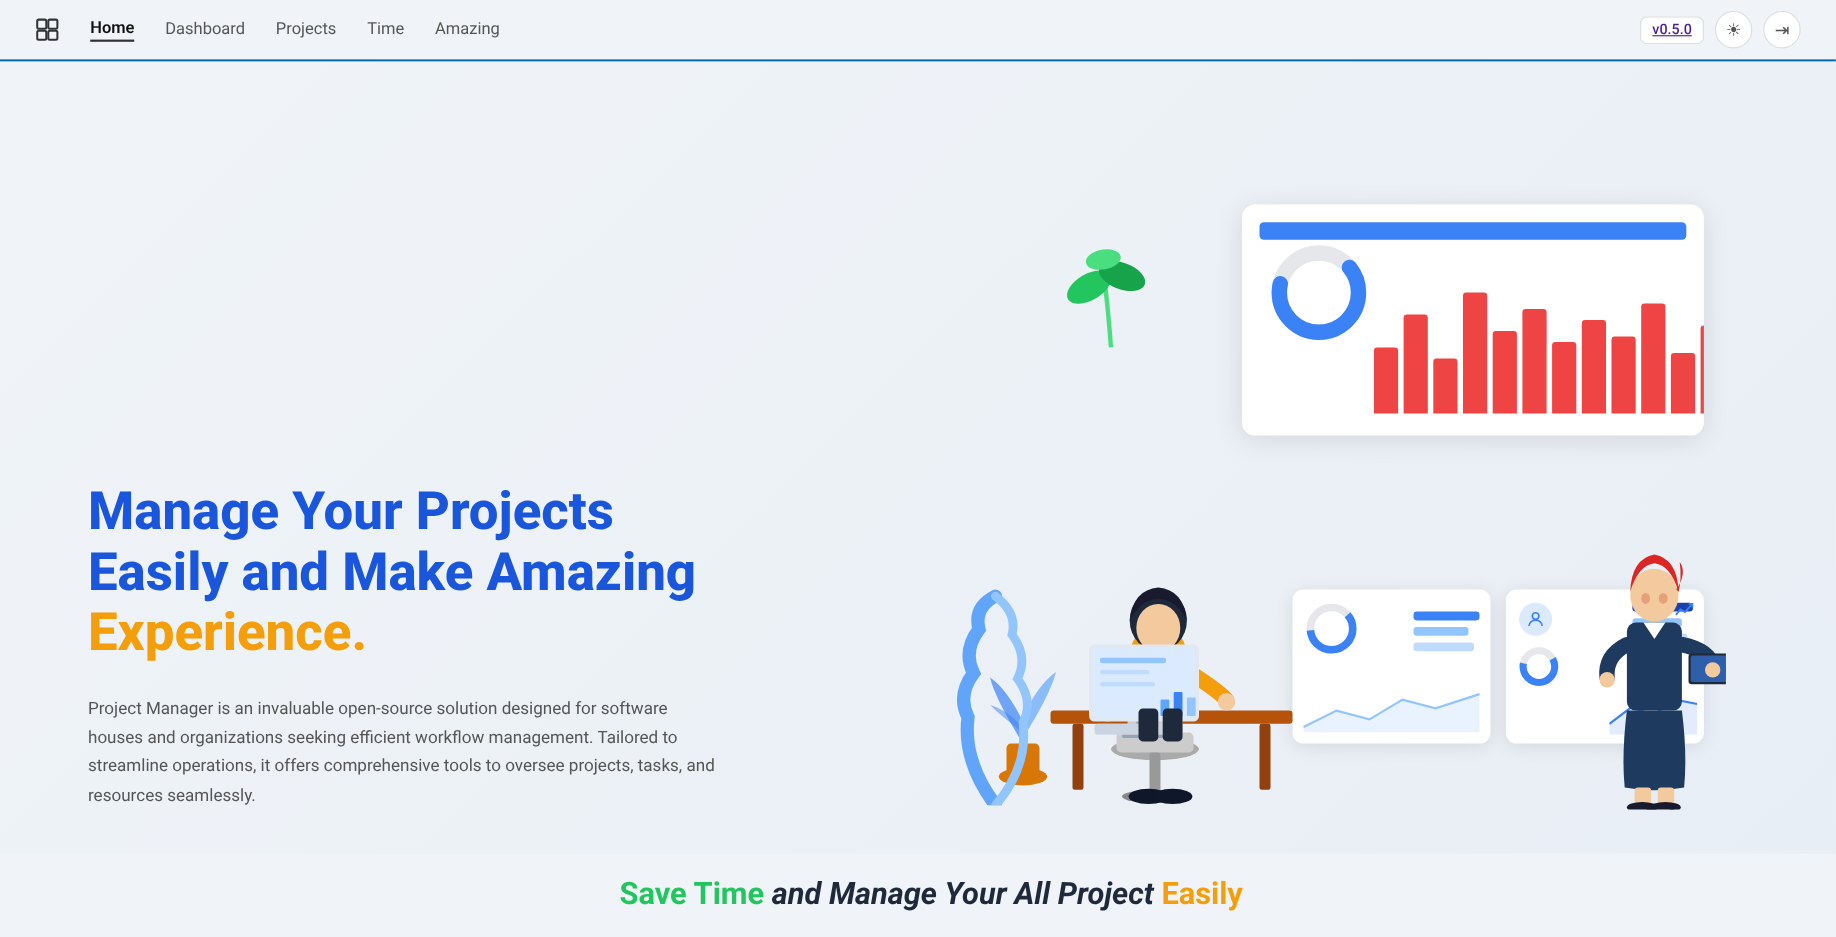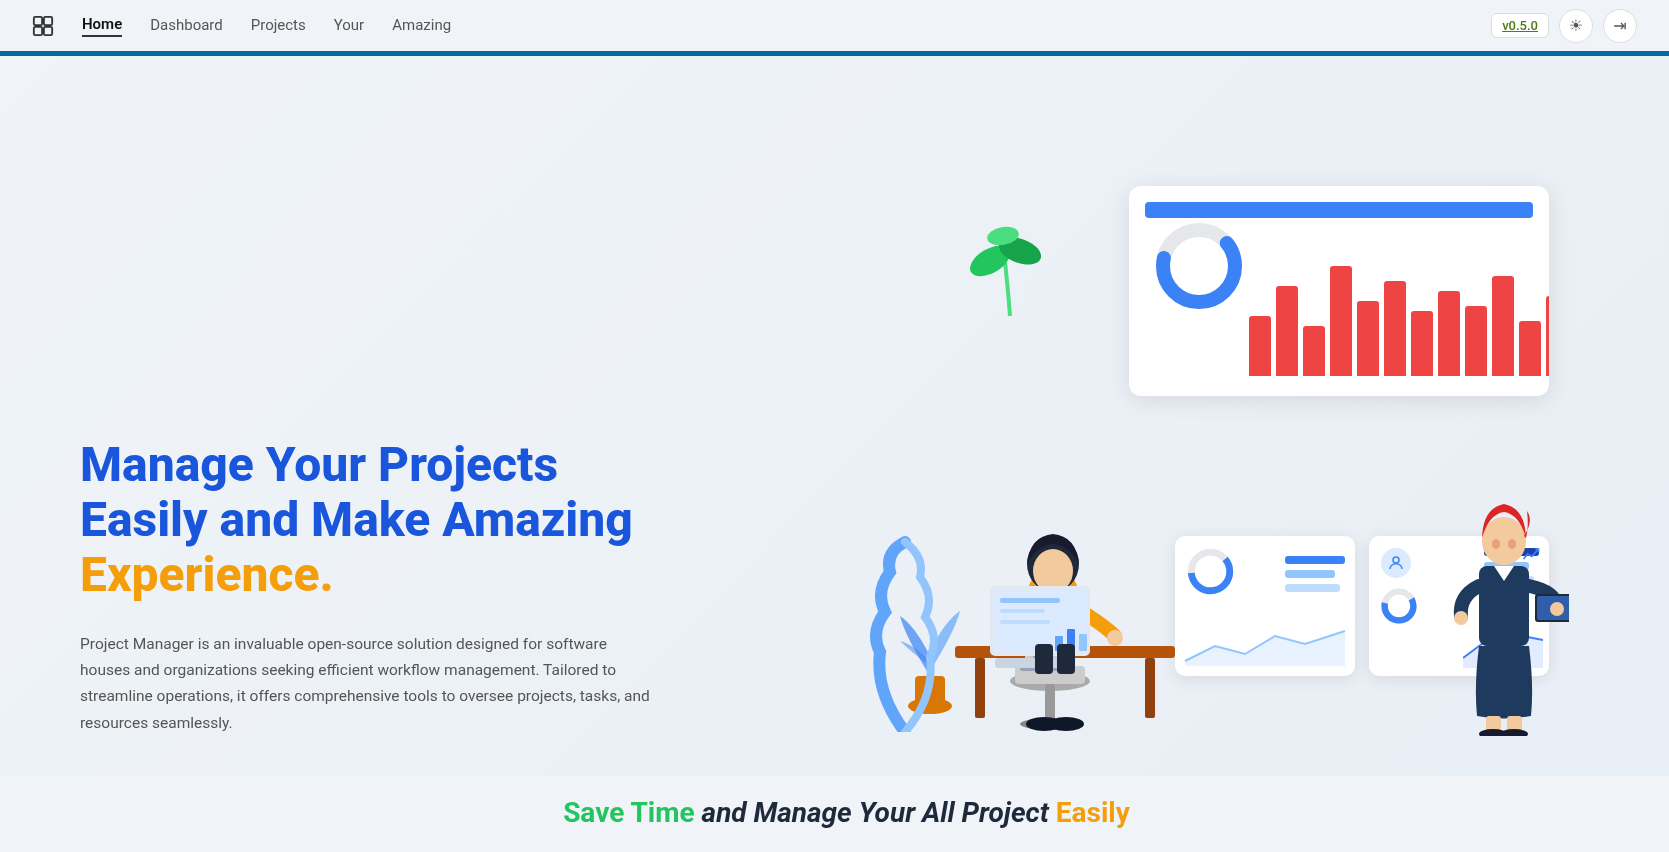--- a/index.html
+++ b/index.html
@@ -10,21 +10,21 @@
       overflow-x: hidden;
     }
 
     
     nav {
       display: flex;
       align-items: center;
       padding: 0 32px;
       height: 56px;
       background: #f0f4f8;
-      border-bottom: 5px solid #0369a1;
+      border-bottom: 2px solid #0369a1;
       position: relative;
     }
     .nav-logo {
       margin-right: 28px;
       color: #333;
       display: flex;
       align-items: center;
     }
     .nav-logo svg { width: 22px; height: 22px; }
     .nav-links {
@@ -49,21 +49,21 @@
       display: flex;
       align-items: center;
       gap: 10px;
     }
     .version-badge {
       background: #fff;
       border: 1px solid #ddd;
       border-radius: 6px;
       padding: 4px 10px;
       font-size: 13px;
-      color: #4d7c0f;
+      color: #4c1d95;
       font-weight: 500;
       text-decoration: underline;
     }
     .icon-btn {
       width: 34px;
       height: 34px;
       border-radius: 50%;
       background: #fff;
       border: 1px solid #ddd;
       display: flex;
@@ -226,21 +226,21 @@
       <rect x="2" y="2" width="9" height="9" rx="1.5"></rect>
       <rect x="13" y="2" width="9" height="9" rx="1.5"></rect>
       <rect x="2" y="13" width="9" height="9" rx="1.5"></rect>
       <rect x="13" y="13" width="9" height="9" rx="1.5"></rect>
     </svg>
   </div>
   <div class="nav-links">
     <a class="nav-link active">Home</a>
     <a class="nav-link">Dashboard</a>
     <a class="nav-link">Projects</a>
-    <a class="nav-link">Your</a>
+    <a class="nav-link">Time</a>
     <a class="nav-link">Amazing</a>
   </div>
   <div class="nav-right">
     <span class="version-badge">v0.5.0</span>
     <div class="icon-btn" title="Toggle theme">
       <span>☀</span>
     </div>
     <div class="icon-btn" title="Logout">
       <span>⇥</span>
     </div>

